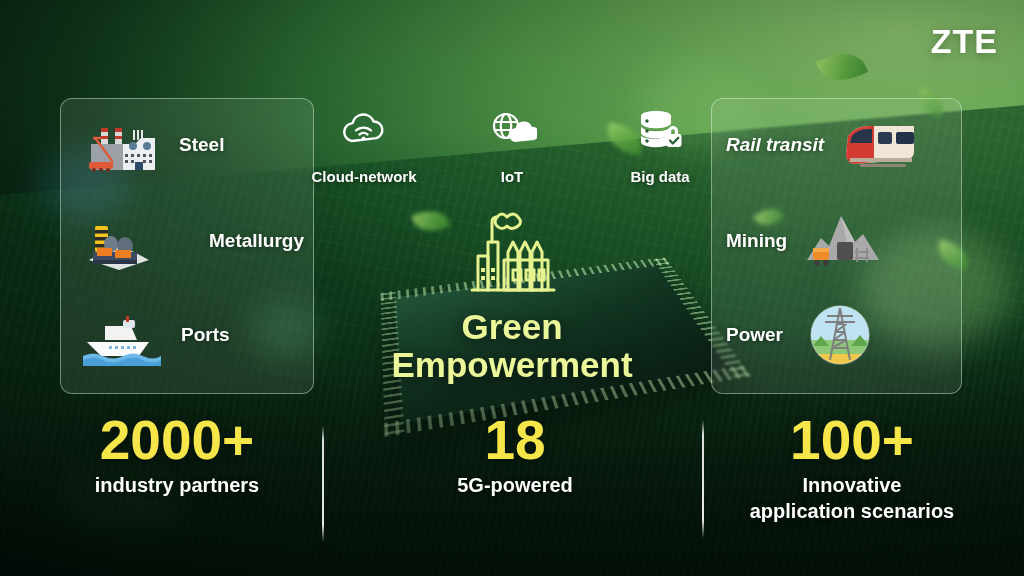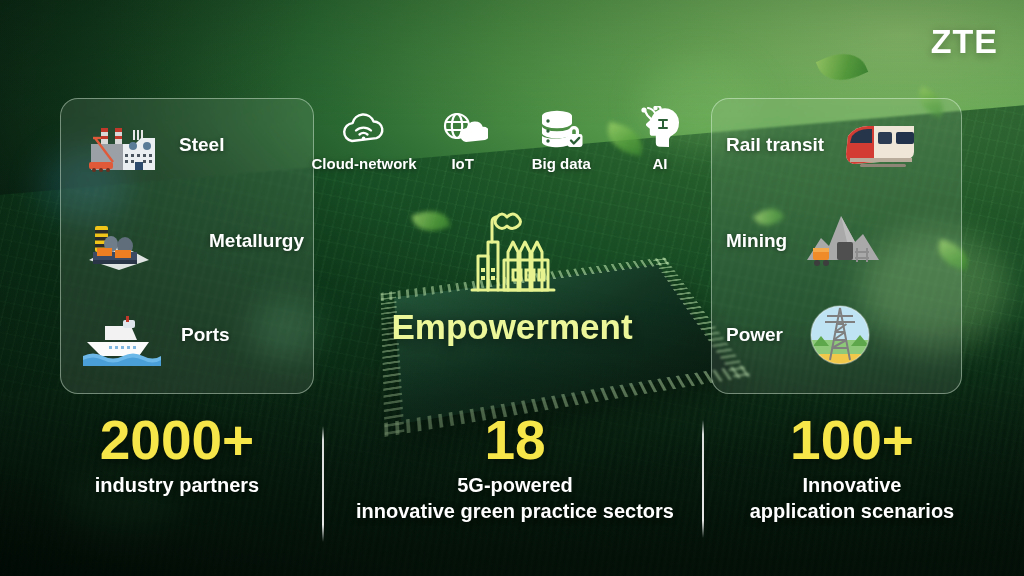--- a/index.html
+++ b/index.html
@@ -85,21 +85,21 @@
   .brand {
     position: absolute; right: 26px; top: 22px;
     color: #ffffff; font-size: 34px; font-weight: 700; letter-spacing: 1px;
     text-shadow: 0 2px 8px rgba(0,0,0,.28);
   }
 
   
   .panel {
     position: absolute;
     border: 1px solid rgba(235,255,235,0.42);
-    border-radius: 18px;
+    border-radius: 12px;
     background: rgba(225,248,228,0.10);
     backdrop-filter: blur(1px);
   }
   .panel.left  { left: 60px;  top: 98px; width: 254px; height: 296px; }
   .panel.right { left: 711px; top: 98px; width: 251px; height: 296px; }
 
   .panel-row {
     position: absolute; display: flex; align-items: center; gap: 14px;
     height: 72px;
   }
@@ -116,21 +116,21 @@
   .panel.right .row-label { order: 1; }
 
   
   .tech-row {
     position: absolute; left: 316px; top: 104px; width: 392px;
     display: flex; justify-content: space-between; align-items: flex-end;
   }
   .tech-item { display: flex; flex-direction: column; align-items: center; width: 96px; }
   .tech-glyph { height: 44px; display: flex; align-items: flex-end; justify-content: center; }
   .tech-label {
-    margin-top: 7px; color: #ffffff; font-size: 15px; font-weight: 700;
+    margin-top: 20px; color: #ffffff; font-size: 15px; font-weight: 700;
     text-shadow: 0 1px 5px rgba(0,0,0,.5); white-space: nowrap;
   }
 
   
   .center {
     position: absolute; left: 330px; top: 212px; width: 364px;
     display: flex; flex-direction: column; align-items: center;
   }
   .center-glyph { height: 86px; }
   .center-title {
@@ -273,21 +273,21 @@
             <path d="M4 54 q10 -5 20 0 t20 0 t20 0 t18 0 v8 H4 Z" fill="#6cb8e8"></path>
             <path d="M4 58 q10 -5 20 0 t20 0 t20 0 t18 0 v6 H4 Z" fill="#4a9fd8"></path>
           </svg>
         </span>
         <span class="row-label">Ports</span>
       </div>
     </div>
 
     <div class="panel right">
 
-      <div class="panel-row" style="top:10px;">
+      <div class="panel-row" style="top:10px;font-style:italic;">
         <span class="row-label">Rail transit</span>
         <span class="row-icon">
           <svg viewBox="0 0 86 66" width="86" height="66">
             <path d="M10 24 q8 -10 20 -10 h46 v26 q0 6 -8 8 L16 52 q-8 -2 -8 -10 Z" fill="#efe6d8"></path>
             <path d="M10 24 q8 -10 20 -10 h6 v36 l-20 2 q-8 -2 -8 -10 Z" fill="#d23c33"></path>
             <path d="M14 24 q6 -7 16 -7 h4 v14 H12 Z" fill="#26354a"></path>
             <rect x="40" y="20" width="14" height="12" rx="2" fill="#2b3b52"></rect>
             <rect x="58" y="20" width="18" height="12" rx="2" fill="#22324a"></rect>
             <rect x="12" y="46" width="62" height="4" fill="#b9ac9a"></rect>
             <rect x="22" y="52" width="46" height="3" rx="1.5" fill="#8f8577"></rect>
@@ -391,38 +391,20 @@
             <g>
               <path d="M33 23 a5 5 0 0 1 10 0 v4 h-3.2 v-4 a1.8 1.8 0 0 0 -3.6 0 v4 H33 Z" fill="#ffffff"></path>
               <rect x="31.5" y="26" width="15" height="13" rx="2.4" fill="#ffffff"></rect>
               <path d="M35 32.5 l2.8 3 l5.4 -5.6" fill="none" stroke="#2b5f35" stroke-width="2.3" stroke-linecap="round" stroke-linejoin="round"></path>
             </g>
           </svg>
         </span>
         <span class="tech-label">Big data</span>
       </div>
 
-      <div class="tech-item">
-        <span class="tech-glyph">
-          <svg width="50" height="42" viewBox="0 0 50 42">
-            <path d="M34 41 v-7 q0 -3 3 -4.5 q7 -3.5 7 -13 A14 14 0 0 0 18 9 q-2 5 -6 8 q-2 1.5 -0.2 3.2 l3 2.6 v4.4 q0 2.6 2.8 2.6 h3.2 v7 q0 4 4 4 Z" fill="#ffffff"></path>
-            <g fill="none" stroke="#ffffff" stroke-width="2.2" stroke-linecap="round">
-              <path d="M16 13 q-4 -3 -6 -8"></path>
-              <path d="M20 7 q-2 -4 -7 -5"></path>
-              <path d="M25.5 5 q1 -4 -2.5 -5"></path>
-            </g>
-            <circle cx="9" cy="4" r="2.6" fill="#ffffff"></circle>
-            <circle cx="20.5" cy="2" r="2.2" fill="#ffffff"></circle>
-            <g fill="none" stroke="#2b5f35" stroke-width="2" stroke-linecap="round">
-              <path d="M24 14 h8 M28 14 v8 M24 22 h8"></path>
-            </g>
-          </svg>
-        </span>
-        <span class="tech-label">AI</span>
-      </div>
     </div>
 
     <div class="center">
       <span class="center-glyph">
         <svg width="112" height="86" viewBox="0 0 112 86">
           <g fill="none" stroke="#e6f38f" stroke-width="3" stroke-linejoin="round" stroke-linecap="round">
             <path d="M36 30 V10 q0 -4 4 -5"></path>
             <path d="M41 5 q5 -6 10 0 q6 -6 11 0 q5 5 0 9 q-6 5 -11 0 q-5 5 -10 0 q-4 -4 0 -9 Z"></path>
             <path d="M22 78 V44 h10 v34"></path>
             <path d="M32 78 V30 h10 v48"></path>
@@ -439,40 +421,40 @@
               <rect x="35" y="64" width="4" height="4"></rect>
           </g>
           <g fill="none" stroke="#e6f38f" stroke-width="3">
             <rect x="57" y="58" width="8" height="10"></rect>
             <rect x="70" y="58" width="8" height="10"></rect>
             <rect x="83" y="58" width="5" height="10"></rect>
           </g>
         </svg>
       </span>
       <div class="center-title">
+        <span>Green</span>
         <span>Empowerment</span>
       </div>
     </div>
 
     <div class="stats">
 
       <div class="stat stat-a">
         <div class="stat-value">2000+</div>
         <div class="stat-lines">
           <div class="stat-line">industry partners</div>
         </div>
       </div>
 
       <div class="divider d1"></div>
 
       <div class="stat stat-b">
         <div class="stat-value">18</div>
         <div class="stat-lines">
           <div class="stat-line">5G-powered</div>
-          <div class="stat-line">innovative green practice sectors</div>
         </div>
       </div>
 
       <div class="divider d2"></div>
 
       <div class="stat stat-c">
         <div class="stat-value">100+</div>
         <div class="stat-lines">
           <div class="stat-line">Innovative</div>
           <div class="stat-line">application scenarios</div>

